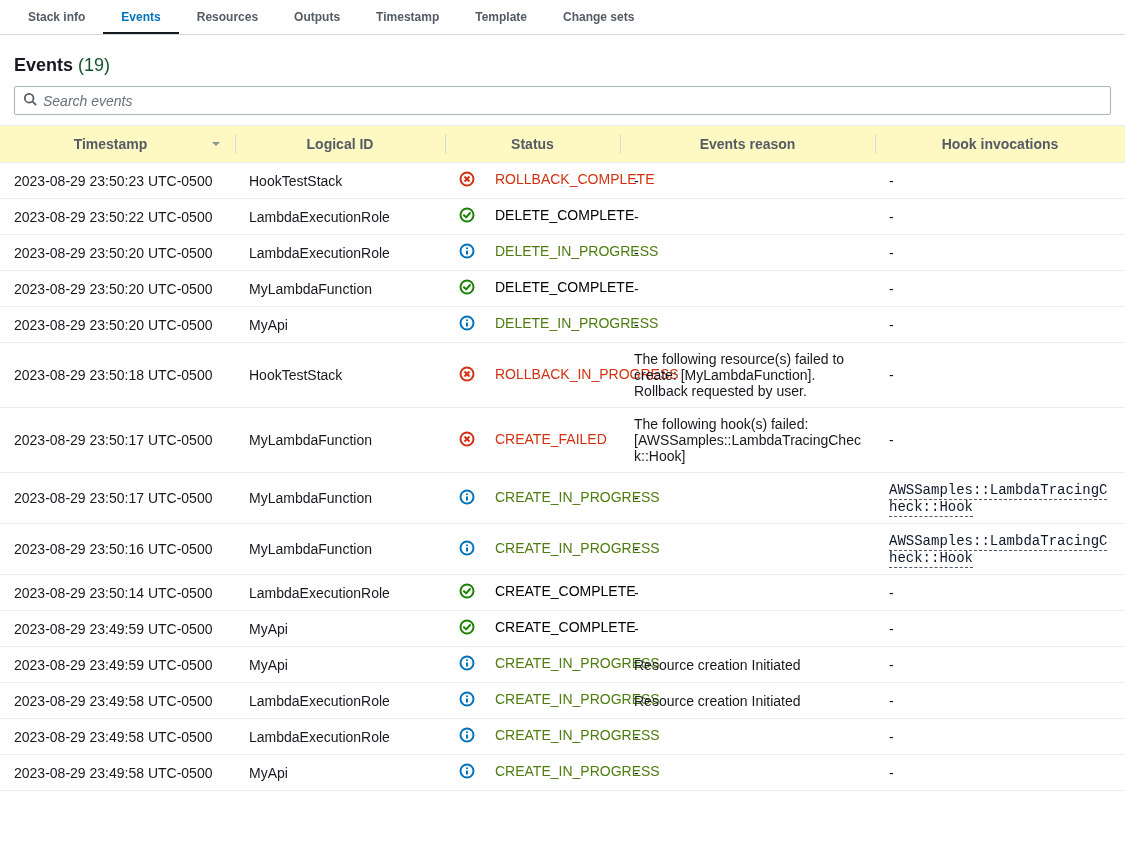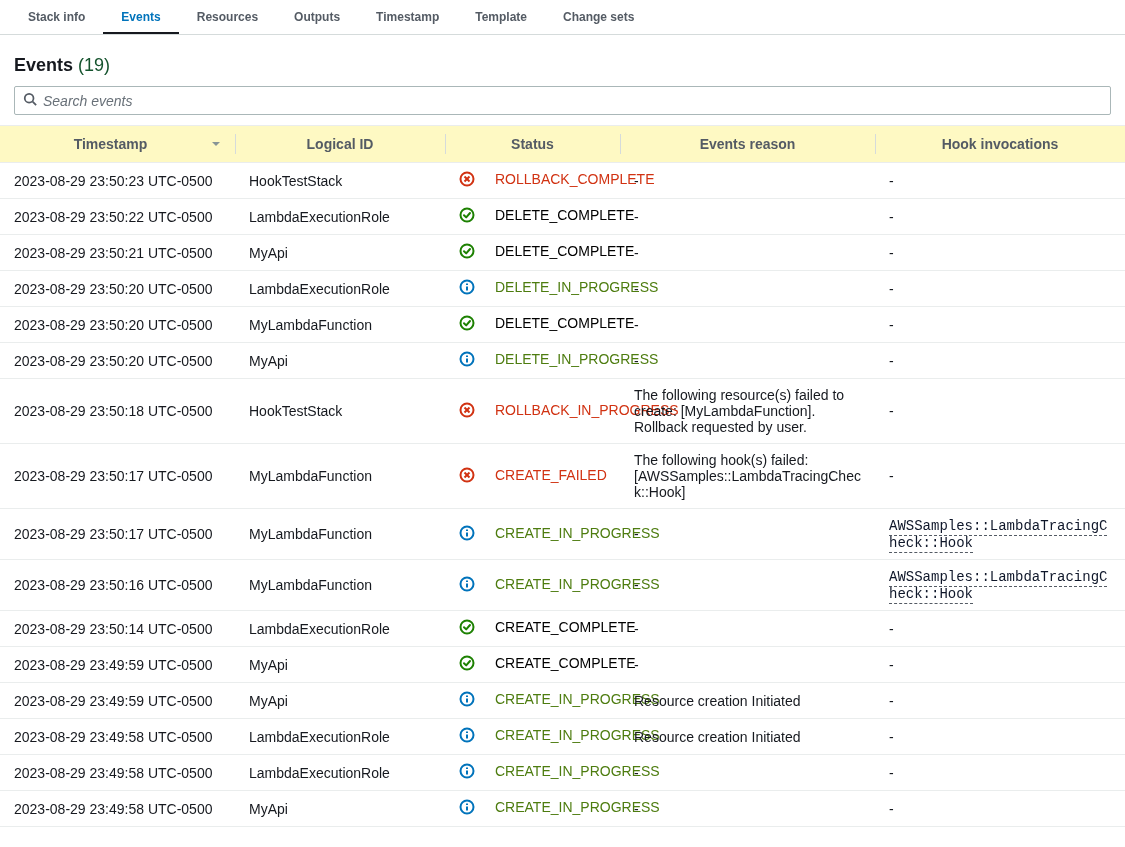--- a/index.html
+++ b/index.html
@@ -192,35 +192,20 @@
                 <circle cx="8" cy="8" r="6.5"></circle>
                 <path d="M5 8.2 L7.2 10.4 L11 6" stroke-linecap="round" stroke-linejoin="round"></path>
               </svg></span>
             <span class="status-text status-green">DELETE_COMPLETE</span>
           </div>
         </td>
         <td>-</td>
         <td>-</td>
       </tr>
       <tr>
-        <td>2023-08-29 23:50:21 UTC-0500</td>
-        <td>MyApi</td>
-        <td>
-          <div class="status-cell">
-            <span><svg width="16" height="16" viewBox="0 0 16 16" fill="none" stroke="#1d8102" stroke-width="2">
-                <circle cx="8" cy="8" r="6.5"></circle>
-                <path d="M5 8.2 L7.2 10.4 L11 6" stroke-linecap="round" stroke-linejoin="round"></path>
-              </svg></span>
-            <span class="status-text status-green">DELETE_COMPLETE</span>
-          </div>
-        </td>
-        <td>-</td>
-        <td>-</td>
-      </tr>
-      <tr>
         <td>2023-08-29 23:50:20 UTC-0500</td>
         <td>LambdaExecutionRole</td>
         <td>
           <div class="status-cell">
             <span><svg width="16" height="16" viewBox="0 0 16 16" fill="none" stroke="#0073bb" stroke-width="2">
                 <circle cx="8" cy="8" r="6.5"></circle>
                 <line x1="8" y1="4.5" x2="8" y2="6"></line>
                 <line x1="8" y1="7.5" x2="8" y2="11.5"></line>
               </svg></span>
             <span class="status-text status-blue">DELETE_IN_PROGRESS</span>

